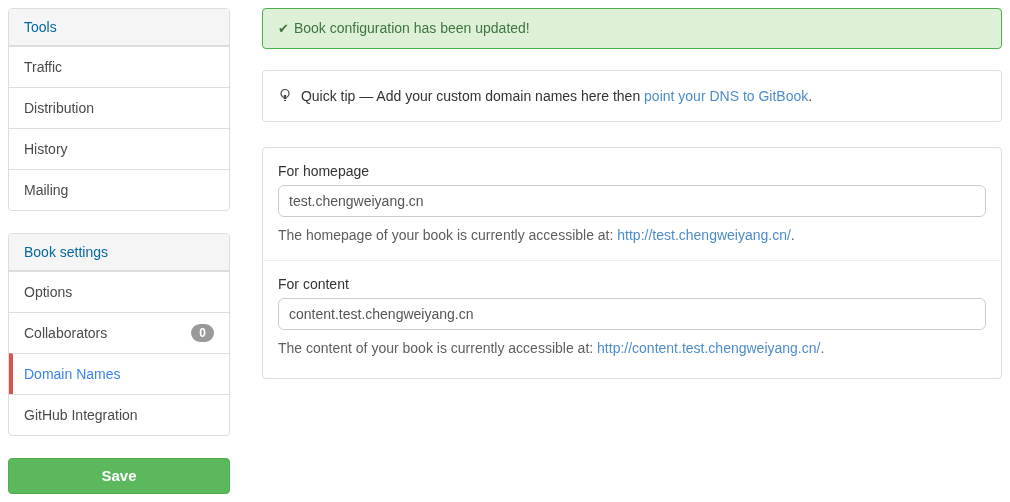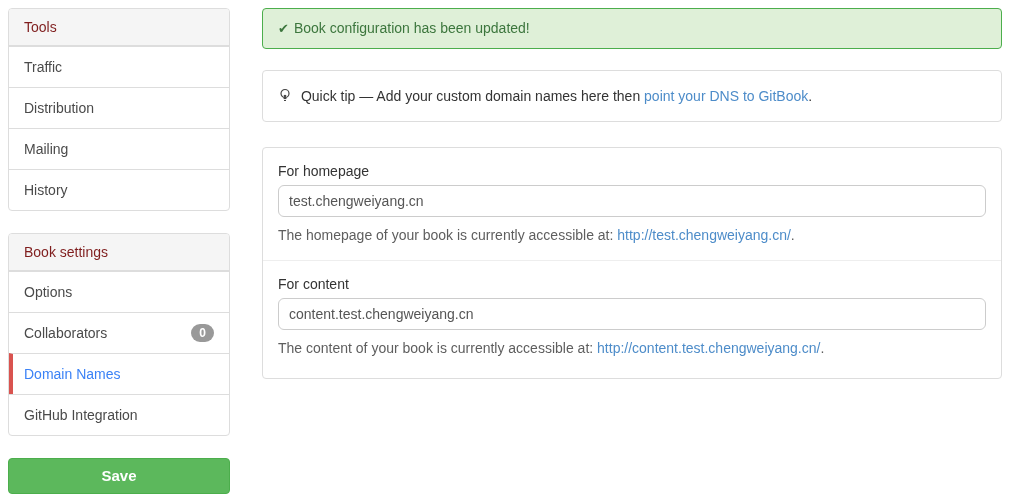--- a/index.html
+++ b/index.html
@@ -23,21 +23,21 @@
     border: 1px solid #dddddd;
     border-radius: 4px;
     margin-bottom: 22px;
     background: #fff;
     overflow: hidden;
   }
   .panel-heading {
     background: #f5f5f5;
     padding: 10px 15px;
     border-bottom: 1px solid #dddddd;
-    color: #7f1d1d;
+    color: #0369a1;
   }
   .nav-item {
     padding: 10px 15px;
     border-top: 1px solid #dddddd;
     color: #4a4a4a;
     cursor: pointer;
     position: relative;
     line-height: 20px;
   }
   .nav-item:first-of-type { border-top: none; }
@@ -134,24 +134,24 @@
 
     <div class="panel-group">
       <div class="panel-heading">Tools</div>
       <div class="nav-item">
         <span>Traffic</span>
       </div>
       <div class="nav-item">
         <span>Distribution</span>
       </div>
       <div class="nav-item">
+        <span>History</span>
+      </div>
+      <div class="nav-item">
         <span>Mailing</span>
-      </div>
-      <div class="nav-item">
-        <span>History</span>
       </div>
     </div>
 
     <div class="panel-group">
       <div class="panel-heading">Book settings</div>
       <div class="nav-item">
         <span>Options</span>
       </div>
       <div class="nav-item">
         <span class="badge">0</span>

